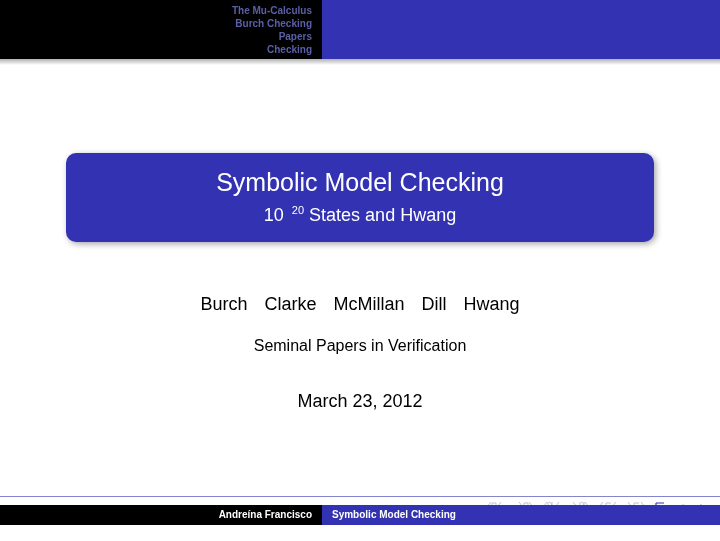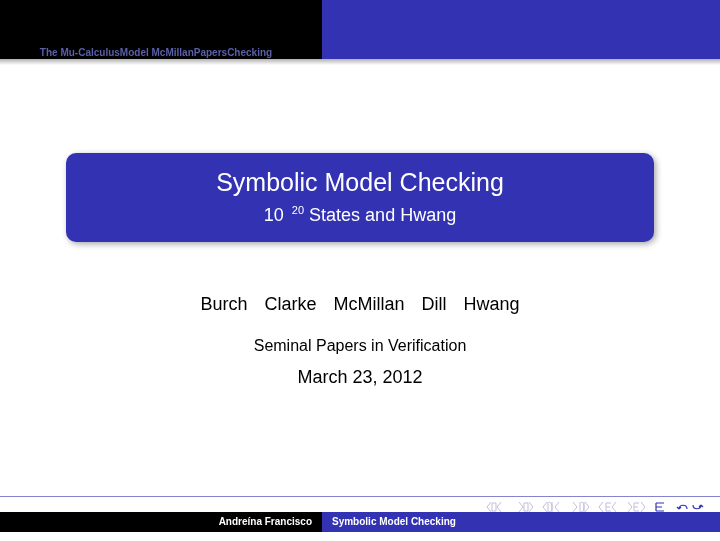--- a/index.html
+++ b/index.html
@@ -15,21 +15,21 @@
     width: 100%;
     height: 59px;
     display: flex;
     position: relative;
   }
   .header-left {
     width: 322px;
     height: 100%;
     background: #000000;
     display: flex;
-    flex-direction: row;
+    flex-direction: column;
     justify-content: center;
     align-items: flex-end;
     padding-right: 10px;
     font-size: 10px;
     line-height: 13px;
     color: #5a5fa8;
     font-weight: bold;
   }
   .header-right {
     flex: 1;
@@ -81,21 +81,21 @@
     font-size: 18px;
     color: #000000;
     word-spacing: 12px;
   }
   .institute {
     margin-top: 22px;
     font-size: 16px;
     color: #000000;
   }
   .date {
-    margin-top: 12px;
+    margin-top: 36px;
     font-size: 18px;
     color: #000000;
   }
   .navbar {
     position: absolute;
     left: 0; right: 0;
     bottom: 20px;
     height: 28px;
     display: flex;
     align-items: center;
@@ -107,21 +107,21 @@
     align-items: center;
     margin: 0 4px;
     color: #c0c0d8;
     font-size: 13px;
     line-height: 1;
   }
   .nav-btn svg { display: block; }
   .nav-btn.accent { color: #3232b2; }
   .footer {
     position: absolute;
-    left: 0; right: 0; bottom: 9px;
+    left: 0; right: 0; bottom: 16px;
     height: 20px;
     display: flex;
     font-size: 10px;
     font-weight: bold;
     line-height: 20px;
   }
   .footer-left {
     width: 322px;
     background: #000000;
     color: #ffffff;
@@ -143,21 +143,21 @@
     background: #3232b2;
     opacity: 0.6;
   }
 </style>
 </head>
 <body>
 
 <div class="header">
   <div class="header-left">
     <div>The Mu-Calculus</div>
-    <div>Model McMillan</div>
+    <div>Burch Checking</div>
     <div>Papers</div>
     <div>Checking</div>
   </div>
   <div class="header-right"></div>
 </div>
 <div class="header-shadow"></div>
 
 <div class="main">
   <div class="title-block">
     <div class="title">Symbolic Model Checking</div>

